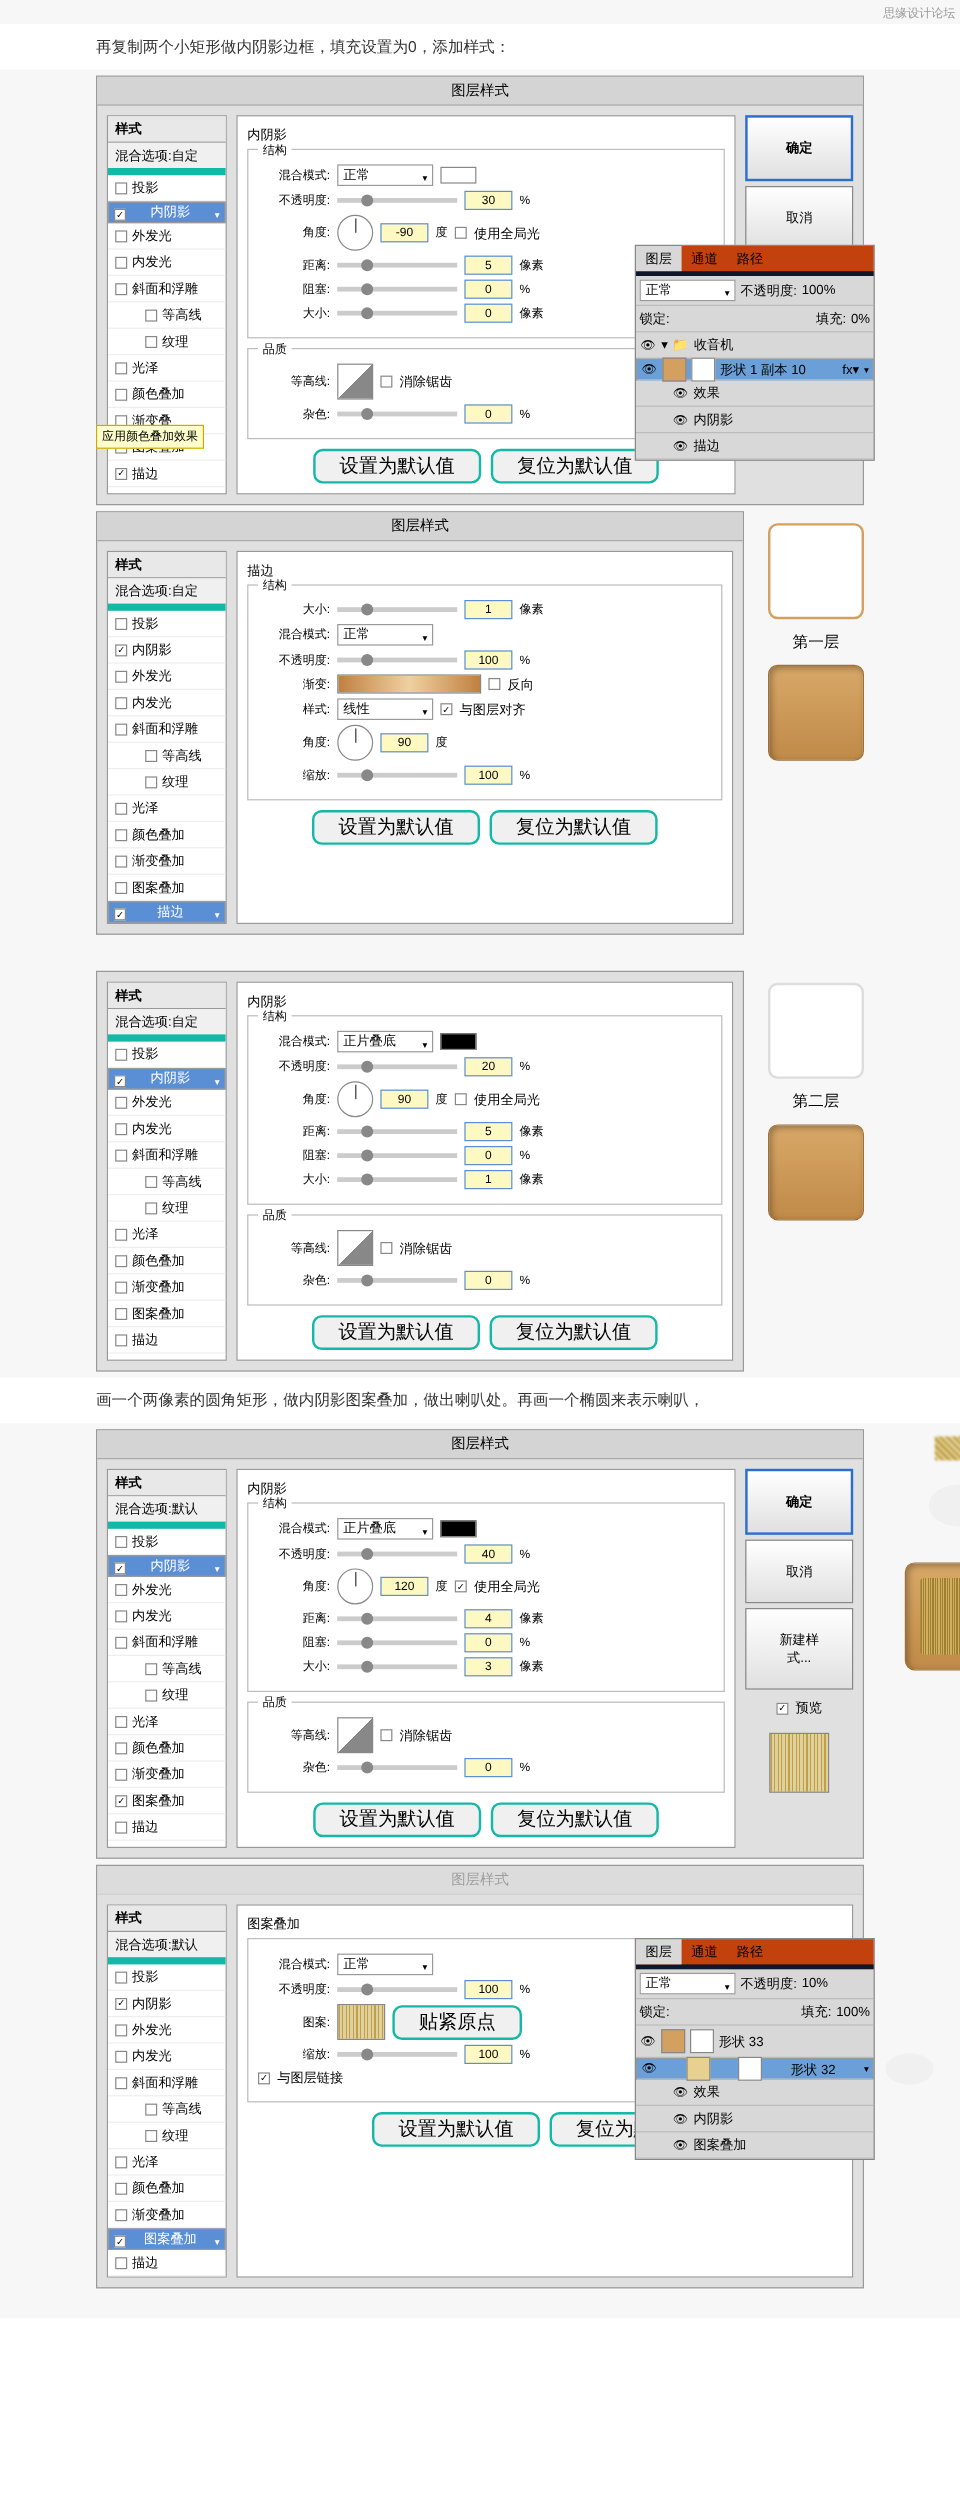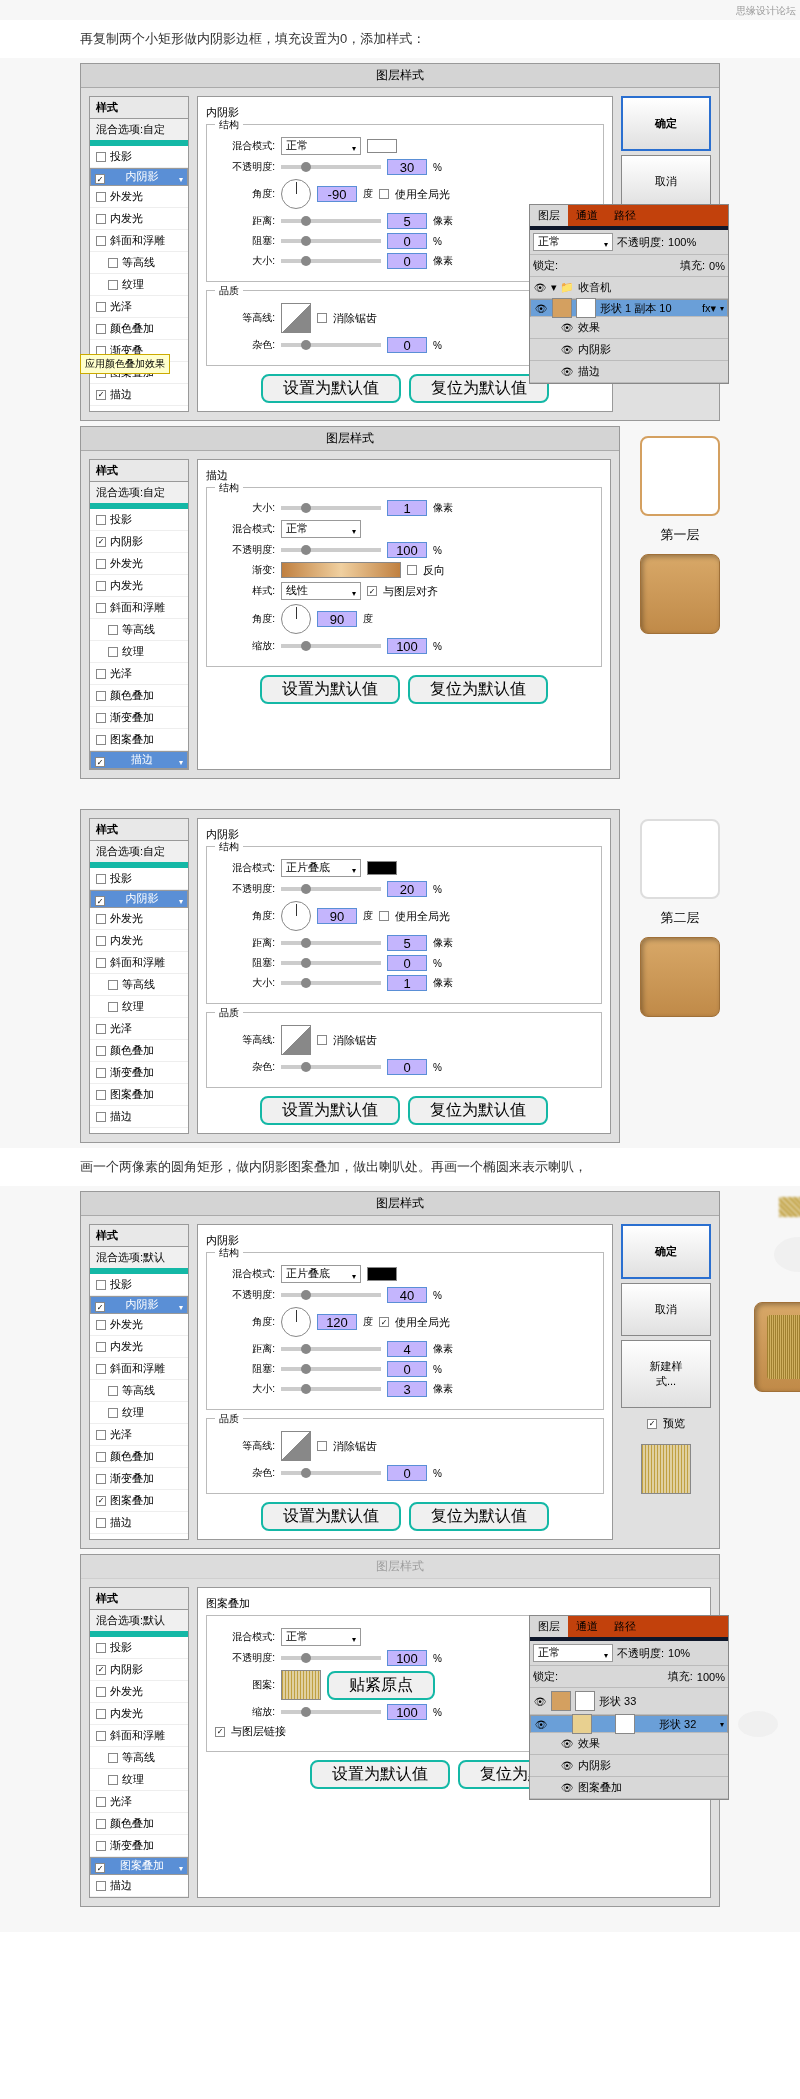--- a/index.html
+++ b/index.html
@@ -8,31 +8,31 @@
 .caption{padding:10px 80px;color:#333;font-size:13px;background:#fff}
 .wm{position:absolute;right:0;top:0;font-size:10px;color:#999;padding:4px}
 .panel{background:#e0e0e0;border:1px solid #999;margin:5px 80px;position:relative}
 .panel-title{background:#d4d4d4;text-align:center;padding:3px;border-bottom:1px solid #aaa;font-size:12px}
 .panel-body{display:flex;padding:8px;gap:8px}
 .styles-col{width:100px;background:#fff;border:1px solid #999}
 .styles-hdr{background:#e8e8e8;border-bottom:1px solid #999;padding:3px 6px;font-weight:bold}
 .styles-sub{border-bottom:6px solid #14b8a6;padding:3px 6px;background:#f0f0f0}
 .styles-item{padding:3px 6px;border-bottom:1px solid #eee;display:flex;align-items:center;gap:4px;cursor:pointer}
 .styles-item.sel{background:#5a8fd6;color:#fff}
-.styles-item.indent{padding-left:18px}
+.styles-item.indent{padding-left:31px}
 .cb{width:10px;height:10px;border:1px solid #888;background:#fff;display:inline-flex;align-items:center;justify-content:center;font-size:8px}
 .cb.on::before{content:"✓";color:#000}
 .opts-col{flex:1;background:#fff;border:1px solid #999;padding:8px}
 .fieldset{border:1px solid #bbb;padding:8px;margin-bottom:8px;position:relative}
 .fieldset .legend{position:absolute;top:-7px;left:8px;background:#fff;padding:0 4px;font-size:10px}
 .row{display:flex;align-items:center;margin:4px 0;gap:6px}
 .row label{width:60px;text-align:right;font-size:10px}
 .sel{border:1px solid #999;background:#fff;padding:1px 4px;min-width:80px;height:18px;display:flex;align-items:flex-end;justify-content:space-between}
 .sel::after{content:"▾";font-size:8px}
-.inp{border:1px solid #5a8fd6;background:#c4b5fd;width:40px;height:16px;text-align:center;font-size:13px}
+.inp{border:1px solid #5a8fd6;background:#fef9c3;width:40px;height:16px;text-align:center;font-size:10px}
 .slider{flex:1;height:4px;background:#ccc;position:relative;max-width:100px}
 .slider::after{content:"";position:absolute;width:10px;height:10px;background:#888;border-radius:50%;top:-3px;left:20%}
 .btns-col{width:90px;display:flex;flex-direction:column;gap:4px}
 .btn{border:1px solid #888;background:linear-gradient(#fff,#e0e0e0);padding:18px;text-align:center;border-radius:0;cursor:pointer}
 .btn.pri{border:2px solid #2a6fd0;color:#000;font-weight:bold}
 .swatch{width:60px;height:60px;border:1px solid #999;margin:8px auto;background:#fff}
 .swatch.wood{background:linear-gradient(#d4a060,#b8804a)}
 .dial{width:30px;height:30px;border:1px solid #888;border-radius:50%;display:inline-block;position:relative}
 .dial::after{content:"";position:absolute;width:1px;height:12px;background:#333;left:50%;top:2px;transform-origin:bottom}
 .btnrow{display:flex;gap:8px;justify-content:center;margin-top:6px}

